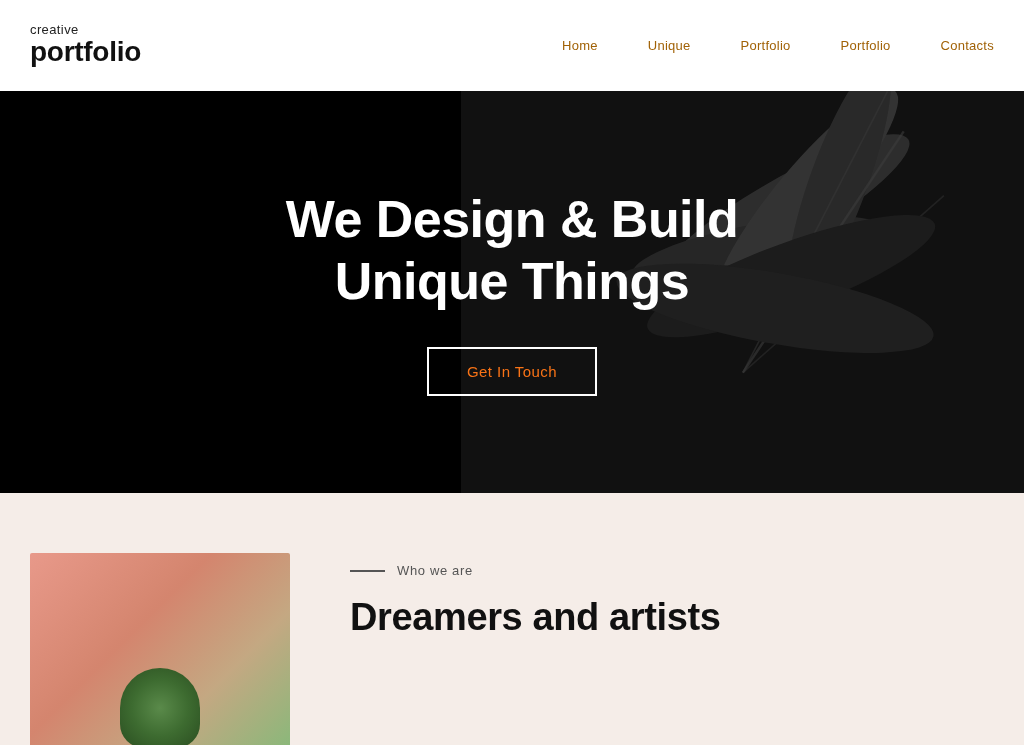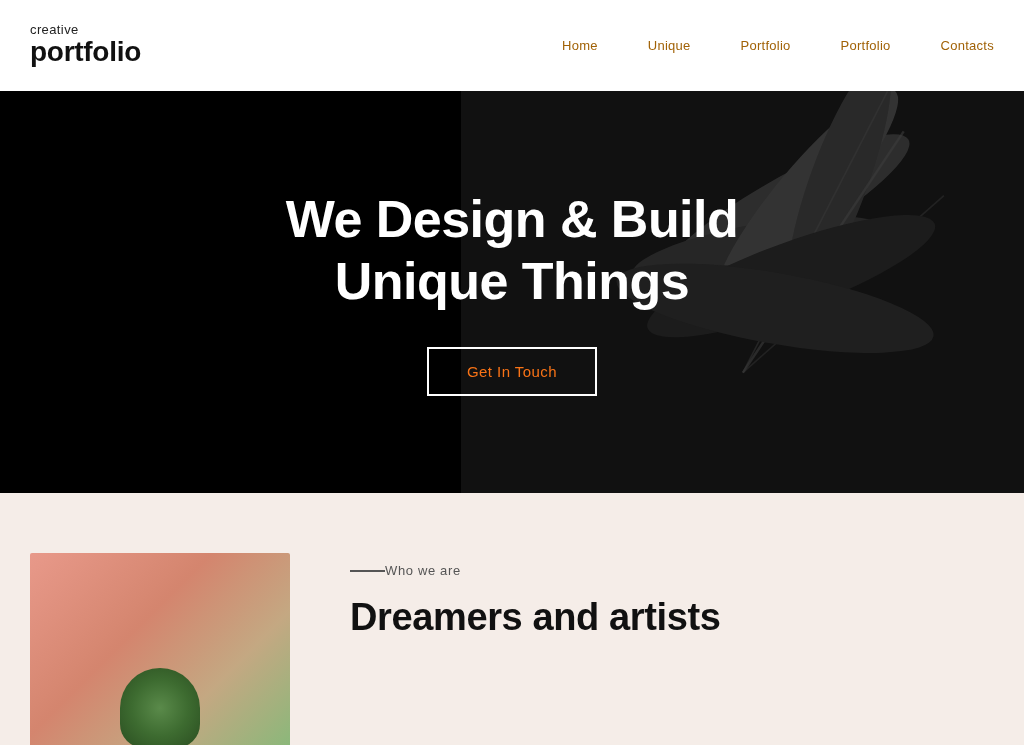--- a/index.html
+++ b/index.html
@@ -155,21 +155,21 @@
     }
 
     .about-text {
       flex: 1;
       padding-top: 10px;
     }
 
     .about-label {
       display: flex;
       align-items: center;
-      gap: 0;
+      gap: 12px;
       margin-bottom: 18px;
     }
 
     .about-label-line {
       width: 35px;
       height: 2px;
       background: #555;
     }
 
     .about-label-text {

